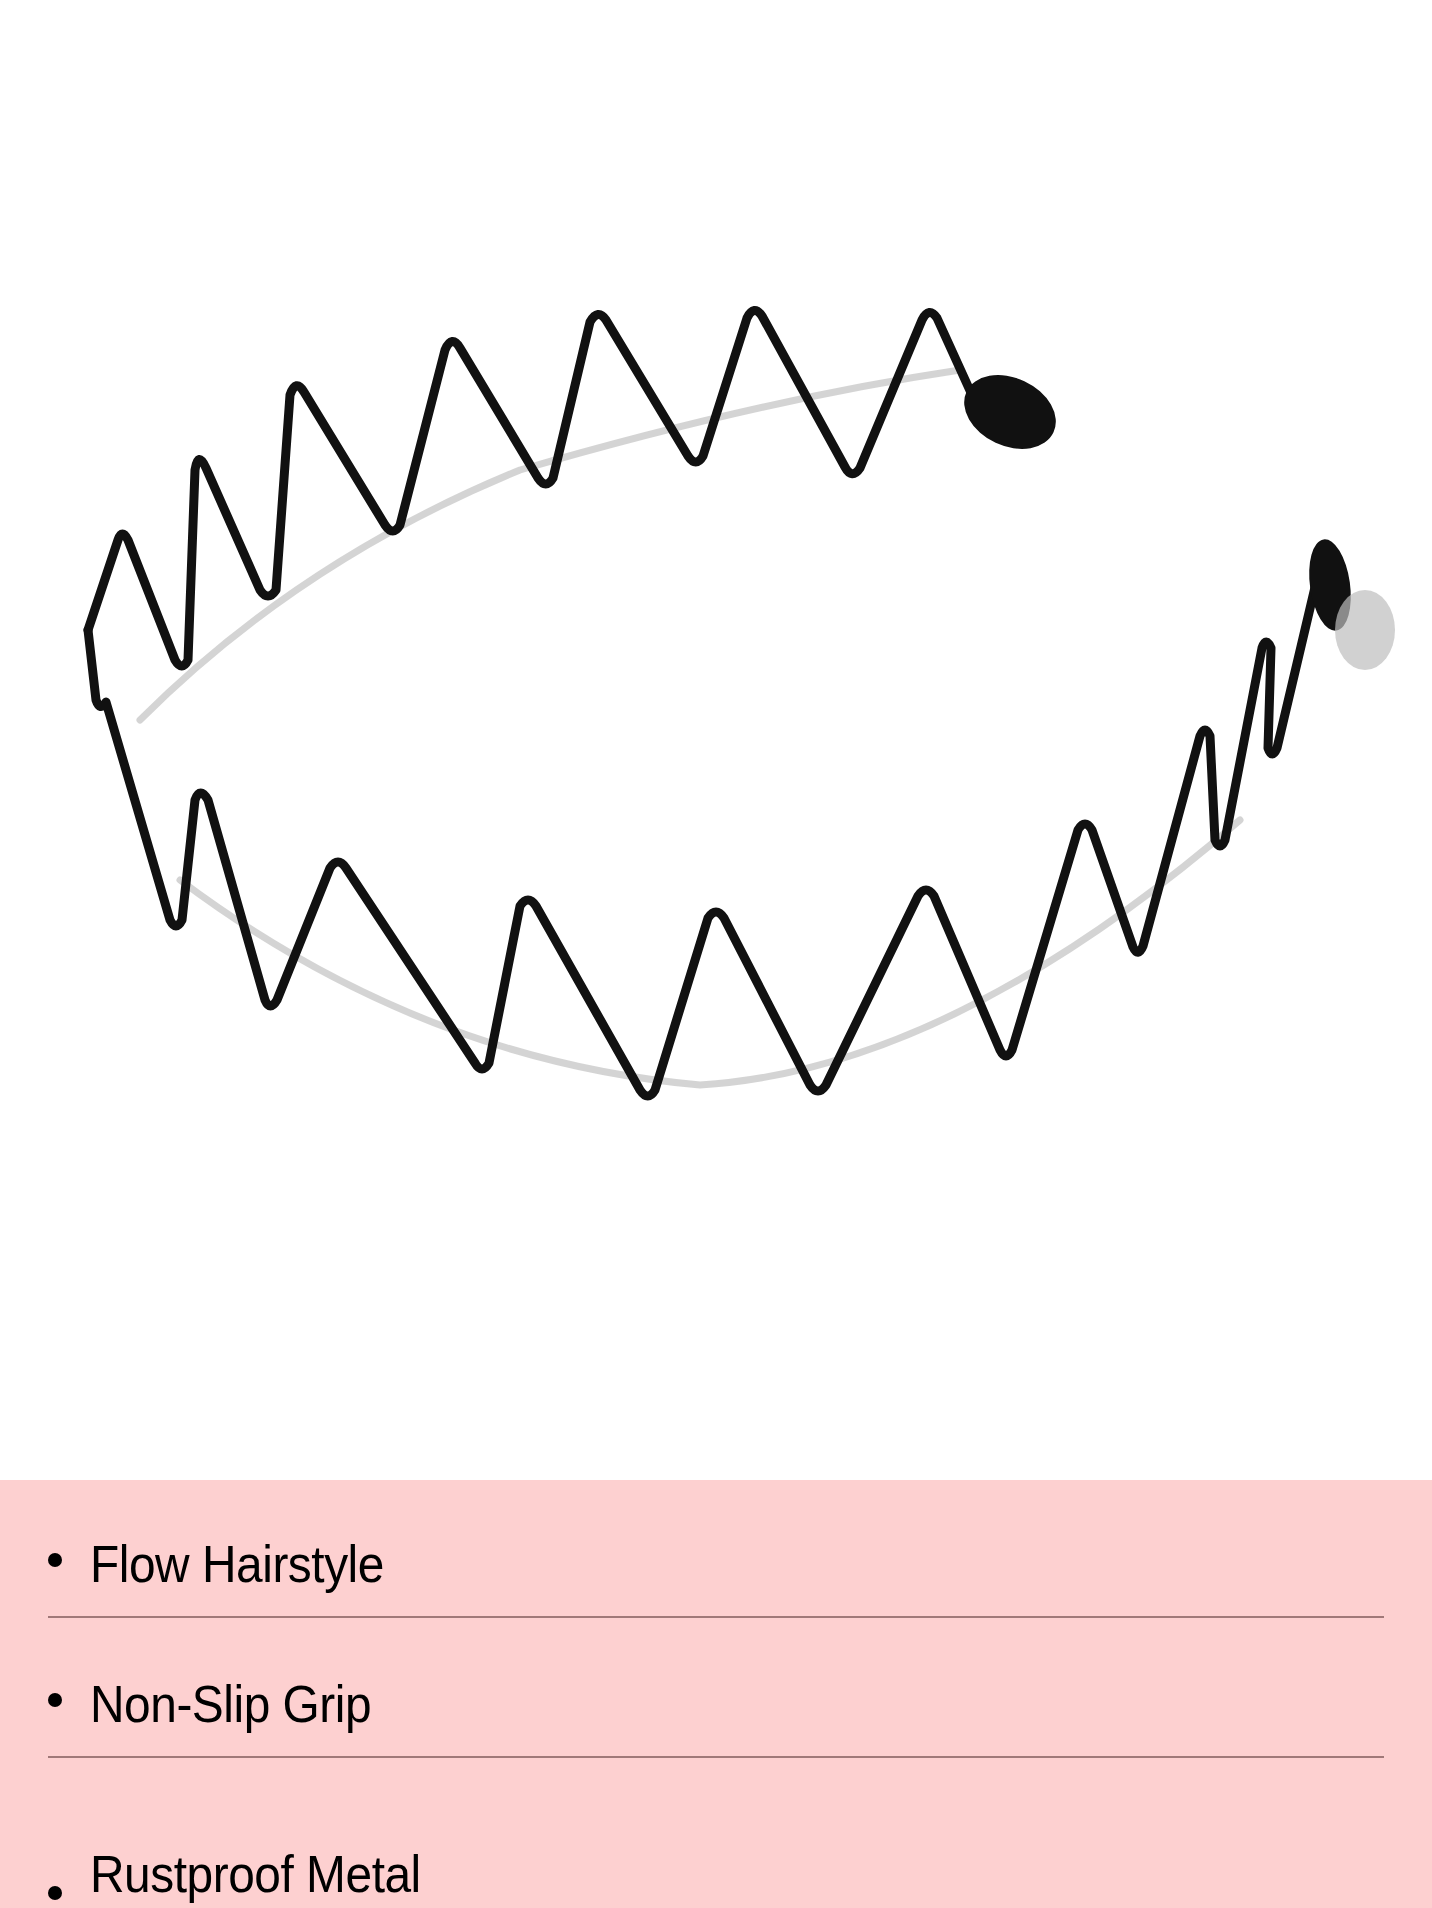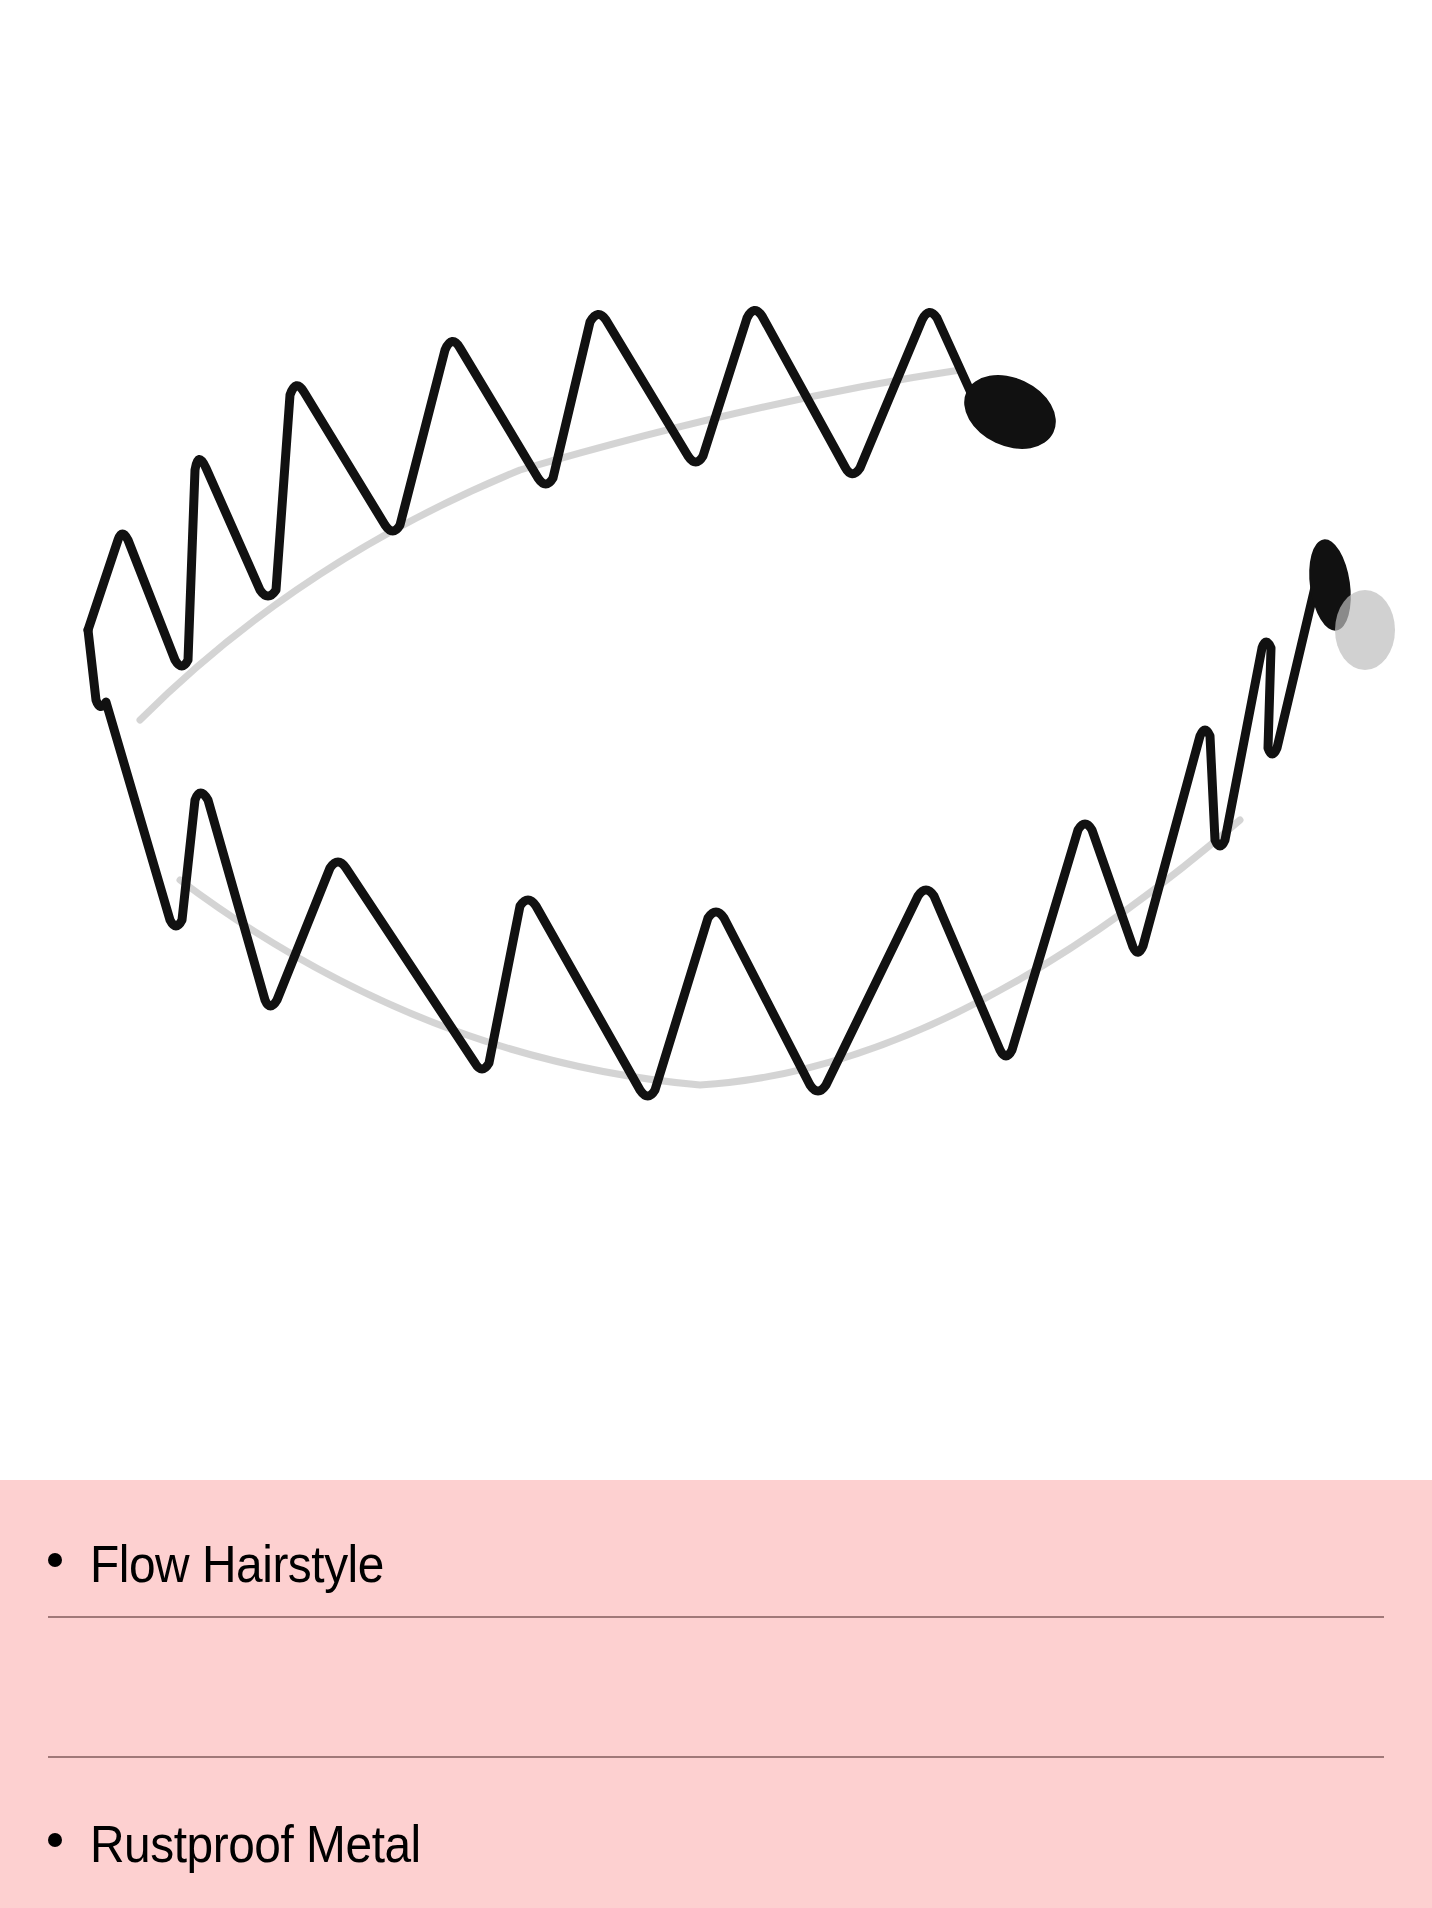--- a/index.html
+++ b/index.html
@@ -31,21 +31,21 @@
     .feature-item {
       position: absolute;
       left: 48px;
       width: 1336px;
       height: 120px;
       display: flex;
       align-items: center;
     }
     .feature-item.i0 { top: 24px; }
     .feature-item.i1 { top: 164px; }
-    .feature-item.i2 { top: 304px; }
+    .feature-item.i2 { top: 304px; align-items: flex-end; }
     .bullet {
       width: 14px; height: 14px;
       border-radius: 50%;
       background: #000;
       margin-right: 28px;
       flex: 0 0 auto;
       position: relative;
       top: -4px;
     }
     .feature-label {
@@ -121,19 +121,23 @@
   </svg>
 </div>
 
 <div class="feature-panel">
   <div class="feature-item i0">
     <span class="bullet"></span>
     <span class="feature-label">Flow Hairstyle</span>
   </div>
   <div class="divider d0"></div>
 
+  <div class="feature-item i1">
+    <span class="bullet"></span>
+    <span class="feature-label">Non-Slip Grip</span>
+  </div>
   <div class="divider d1"></div>
 
   <div class="feature-item i2">
     <span class="bullet"></span>
     <span class="feature-label">Rustproof Metal</span>
   </div>
 </div>
 
 </body></html>

